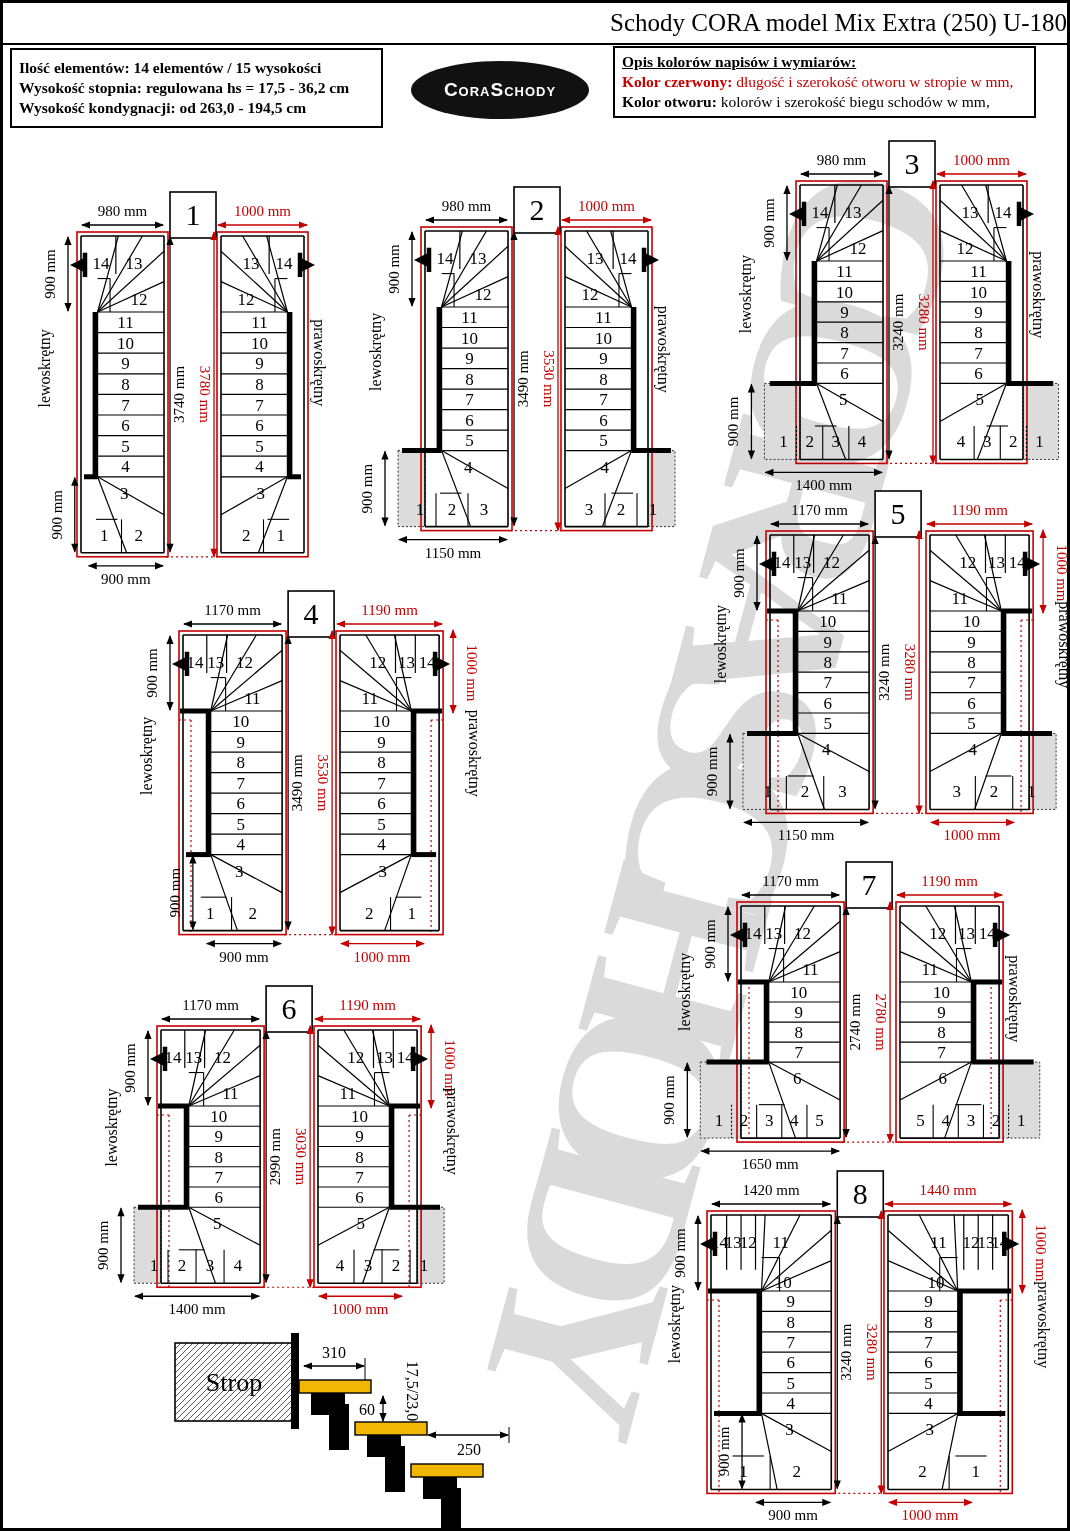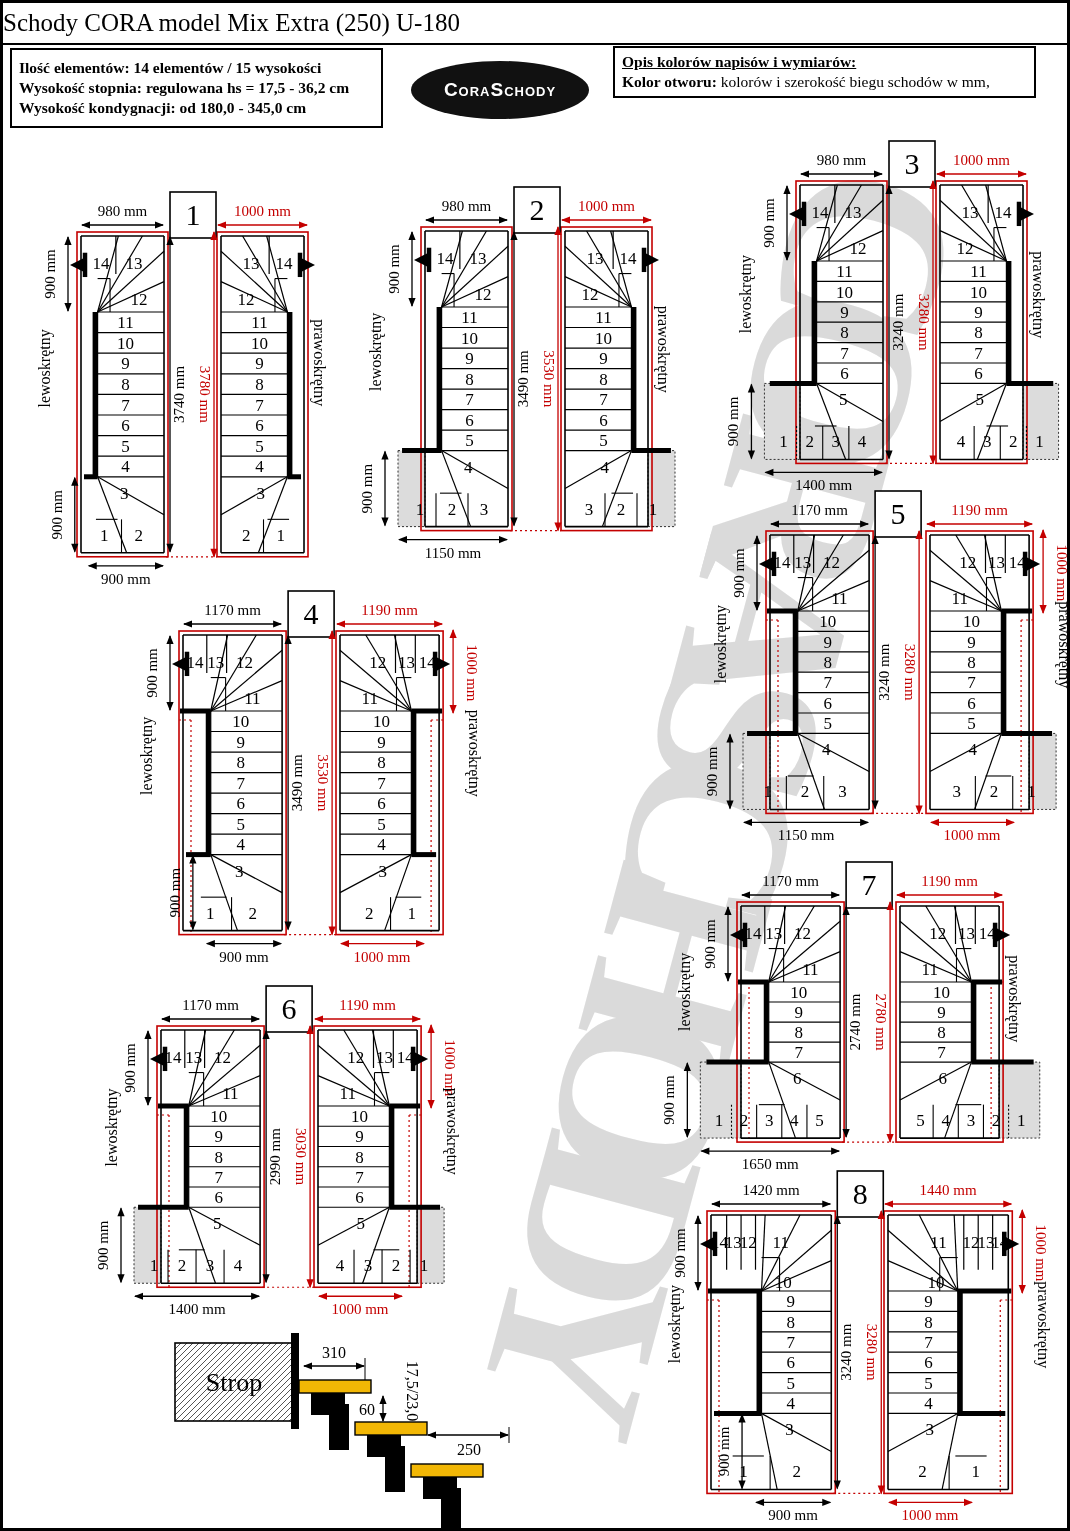--- a/index.html
+++ b/index.html
@@ -1,20 +1,20 @@
 <!DOCTYPE html>
 <html><head>
 <meta charset="utf-8">
 <style>
   html,body{margin:0;padding:0;background:#888;}
   .page{position:relative;width:1070px;height:1531px;background:#fff;
         font-family:"Liberation Serif",serif;box-sizing:border-box;
         border:3px solid #000;overflow:hidden;}
   .title-bar{position:absolute;left:0;top:0;right:0;height:40px;border-bottom:2px solid #000;
-        text-align:left;font-size:25px;line-height:40px;z-index:3;background:transparent;}
+        text-align:right;font-size:25px;line-height:40px;z-index:3;background:transparent;}
   .info-box{position:absolute;left:7px;top:45px;width:355px;border:2px solid #000;
         padding:7px 7px;font-size:15.5px;font-weight:bold;z-index:3;background:#fff;}
   .info-box div{margin:2px 0;white-space:nowrap;}
   .legend-box{position:absolute;left:610px;top:43px;width:405px;border:2px solid #000;
         padding:3px 7px;font-size:15.5px;z-index:3;background:#fff;}
   .legend-box .hd{font-weight:bold;text-decoration:underline;}
   .legend-box div{margin:2px 0;white-space:nowrap;}
   .red-t{color:#c40000;}
   .lbl-b{font-weight:bold;}
   .logo{position:absolute;left:408px;top:58px;width:178px;height:58px;background:#111;
@@ -27,29 +27,30 @@
 </head>
 <body>
 
 <div class="page">
 
   <div class="title-bar">Schody CORA model Mix Extra (250) U-180</div>
 
   <div class="info-box">
     <div>Ilość elementów: 14 elementów / 15 wysokości</div>
     <div>Wysokość stopnia: regulowana  hs = 17,5 - 36,2 cm</div>
-    <div>Wysokość kondygnacji: od 180,0 - 345,0 cm</div>
+    <div>Wysokość kondygnacji: od 263,0 - 194,5 cm</div>
   </div>
 
   <div class="logo">
     <span>CoraSchody</span>
   </div>
 
   <div class="legend-box">
     <div class="hd">Opis kolorów napisów i wymiarów:</div>
+    <div class="red-t"><span class="lbl-b">Kolor czerwony:</span><span> długość i szerokość otworu w stropie w mm,</span></div>
     <div><span class="lbl-b">Kolor otworu:</span><span> kolorów i szerokość biegu schodów w mm,</span></div>
   </div>
 
   <svg id="drawing" width="1070" height="1531" viewBox="0 0 1070 1531">
       <text x="0" y="0" font-size="235" fill="#d2d2d2" text-anchor="start" font-weight="bold" transform="translate(810,150) rotate(105)" textLength="1300" opacity="0.8">CORASCHODY</text>
       <g>
         <g>
           <rect x="74" y="229" width="91.006" height="324.77799999999996" fill="none" stroke="#c40000" stroke-width="1.6"></rect>
           <line x1="78" y1="233" x2="161.006" y2="233" stroke="#000" stroke-width="1.6"></line>
           <line x1="161.006" y1="233" x2="161.006" y2="549.778" stroke="#000" stroke-width="1.6"></line>

